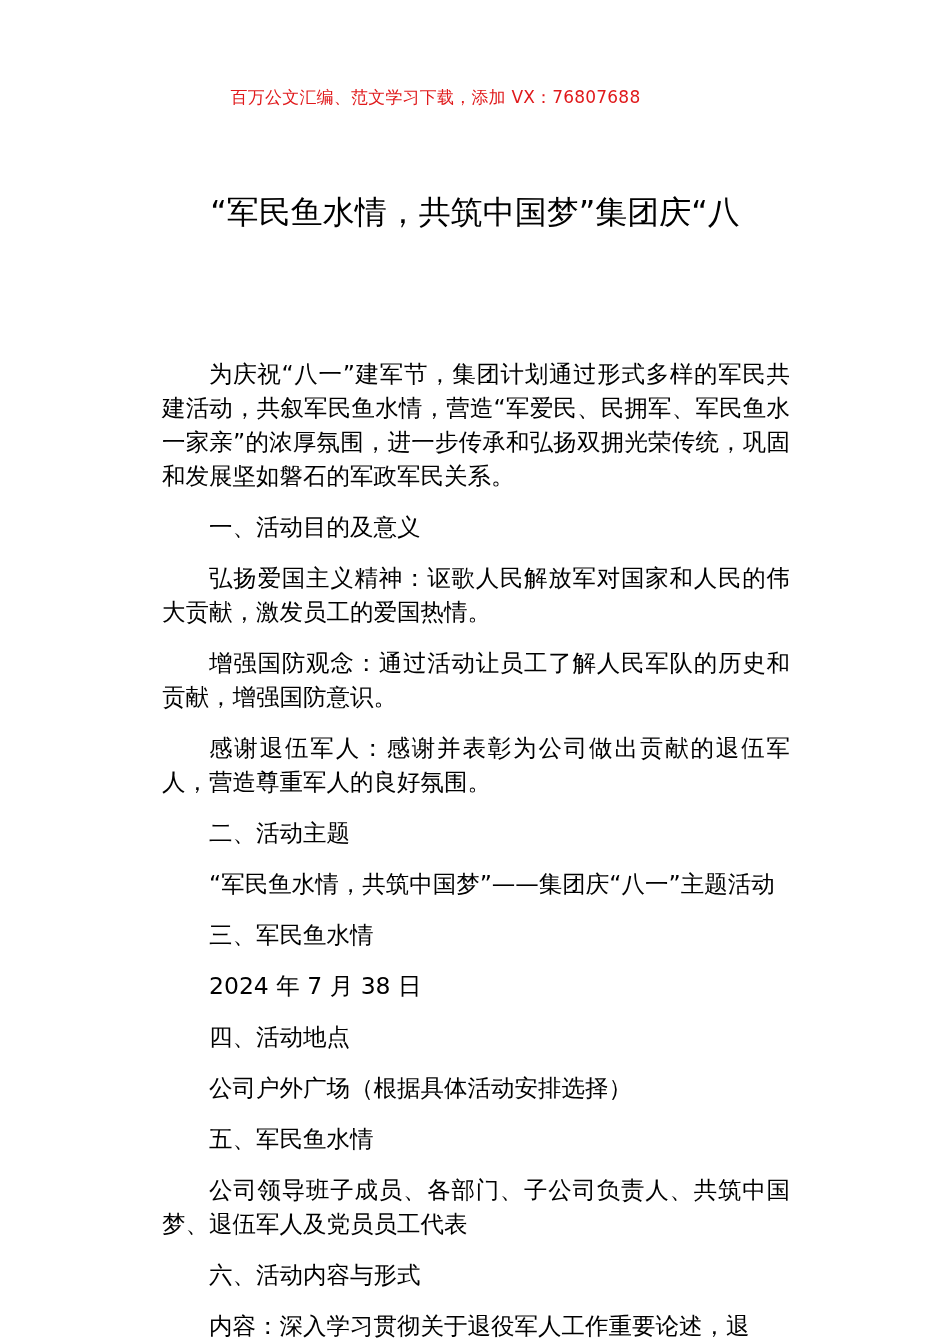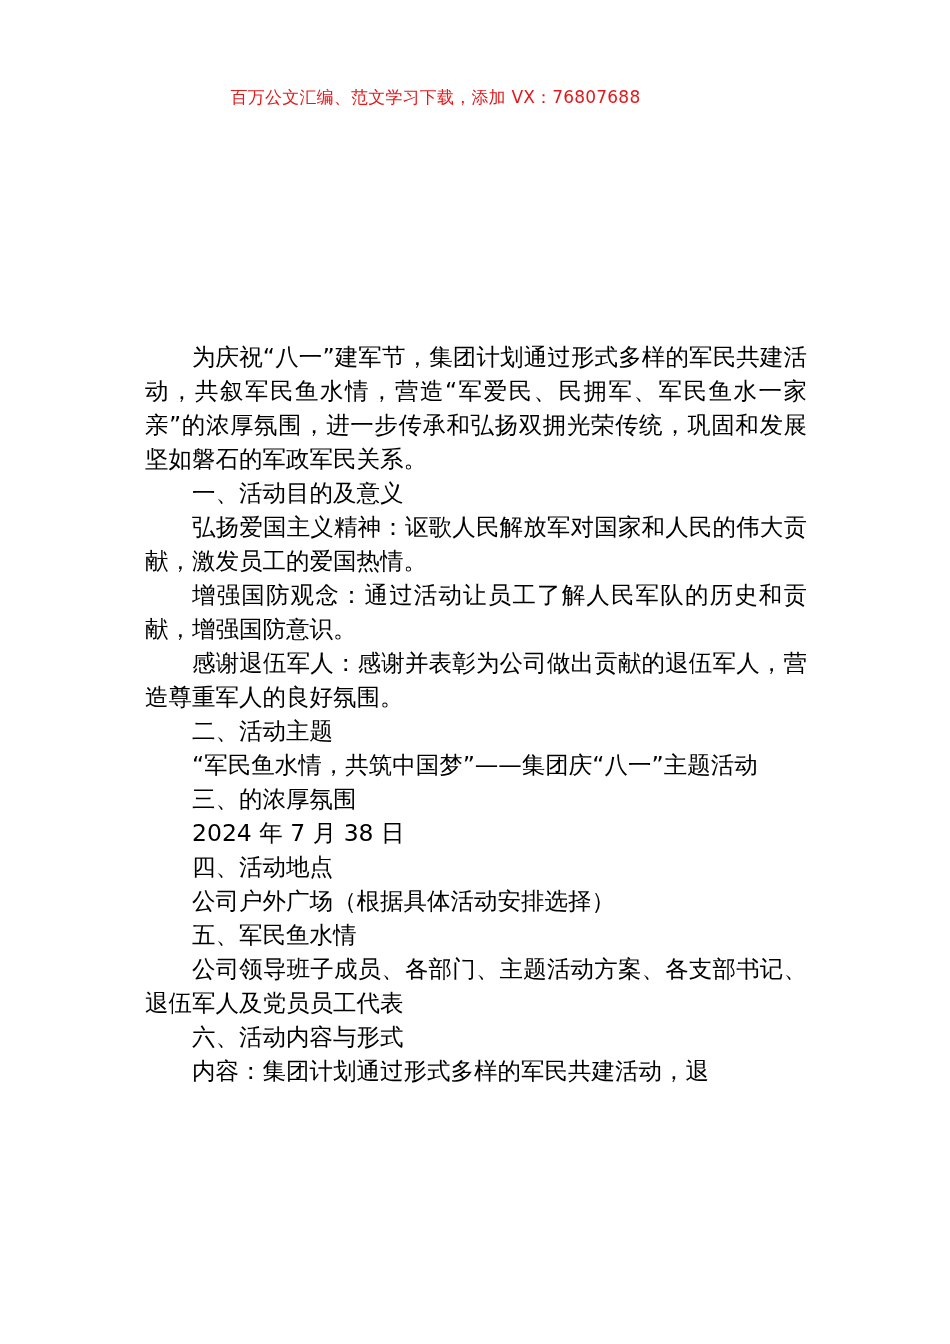--- a/index.html
+++ b/index.html
@@ -4,41 +4,41 @@
   <style>
     html, body { margin: 0; padding: 0; background: #ffffff; }
     body { width: 950px; height: 1344px; position: relative; overflow: hidden;
            font-family: "DejaVu Sans", sans-serif; color: #000; }
     .header-note { position: absolute; top: 86px; left: 0; width: 871px; text-align: center;
                    font-size: 17px; color: #e0191b; letter-spacing: 0.2px; }
     .title { position: absolute; top: 180px; left: 145px; width: 660px; text-align: center;
              font-size: 32px; line-height: 64px; margin: 0; font-weight: normal; }
     .body { position: absolute; top: 340px; left: 145px; width: 662px; font-size: 23.5px;
             line-height: 34px; text-align: justify; }
-    .body p { margin: 0; }
+    .body p { margin: 17px; }
     .indent { text-indent: 2em; }
   </style>
 </head>
 <body>
 
 <div class="header-note">百万公文汇编、范文学习下载，添加 VX：76807688</div>
 
 <h1 class="title">
-  <br>
+  <span>“军民鱼水情，共筑中国梦”集团庆“八</span><br>
 </h1>
 
 <div class="body">
   <p class="indent">为庆祝“八一”建军节，集团计划通过形式多样的军民共建活动，共叙军民鱼水情，营造“军爱民、民拥军、军民鱼水一家亲”的浓厚氛围，进一步传承和弘扬双拥光荣传统，巩固和发展坚如磐石的军政军民关系。</p>
   <p class="indent">一、活动目的及意义</p>
   <p class="indent">弘扬爱国主义精神：讴歌人民解放军对国家和人民的伟大贡献，激发员工的爱国热情。</p>
   <p class="indent">增强国防观念：通过活动让员工了解人民军队的历史和贡献，增强国防意识。</p>
   <p class="indent">感谢退伍军人：感谢并表彰为公司做出贡献的退伍军人，营造尊重军人的良好氛围。</p>
   <p class="indent">二、活动主题</p>
   <p class="indent">“军民鱼水情，共筑中国梦”——集团庆“八一”主题活动</p>
-  <p class="indent">三、的浓厚氛围</p>
+  <p class="indent">三、军民鱼水情</p>
   <p class="indent">2024 年 7 月 38 日</p>
   <p class="indent">四、活动地点</p>
   <p class="indent">公司户外广场（根据具体活动安排选择）</p>
   <p class="indent">五、军民鱼水情</p>
-  <p class="indent">公司领导班子成员、各部门、主题活动方案、各支部书记、退伍军人及党员员工代表</p>
+  <p class="indent">公司领导班子成员、各部门、子公司负责人、共筑中国梦、退伍军人及党员员工代表</p>
   <p class="indent">六、活动内容与形式</p>
-  <p class="indent">内容：集团计划通过形式多样的军民共建活动，退</p>
+  <p class="indent">内容：深入学习贯彻关于退役军人工作重要论述，退</p>
 </div>
 
 </body></html>

